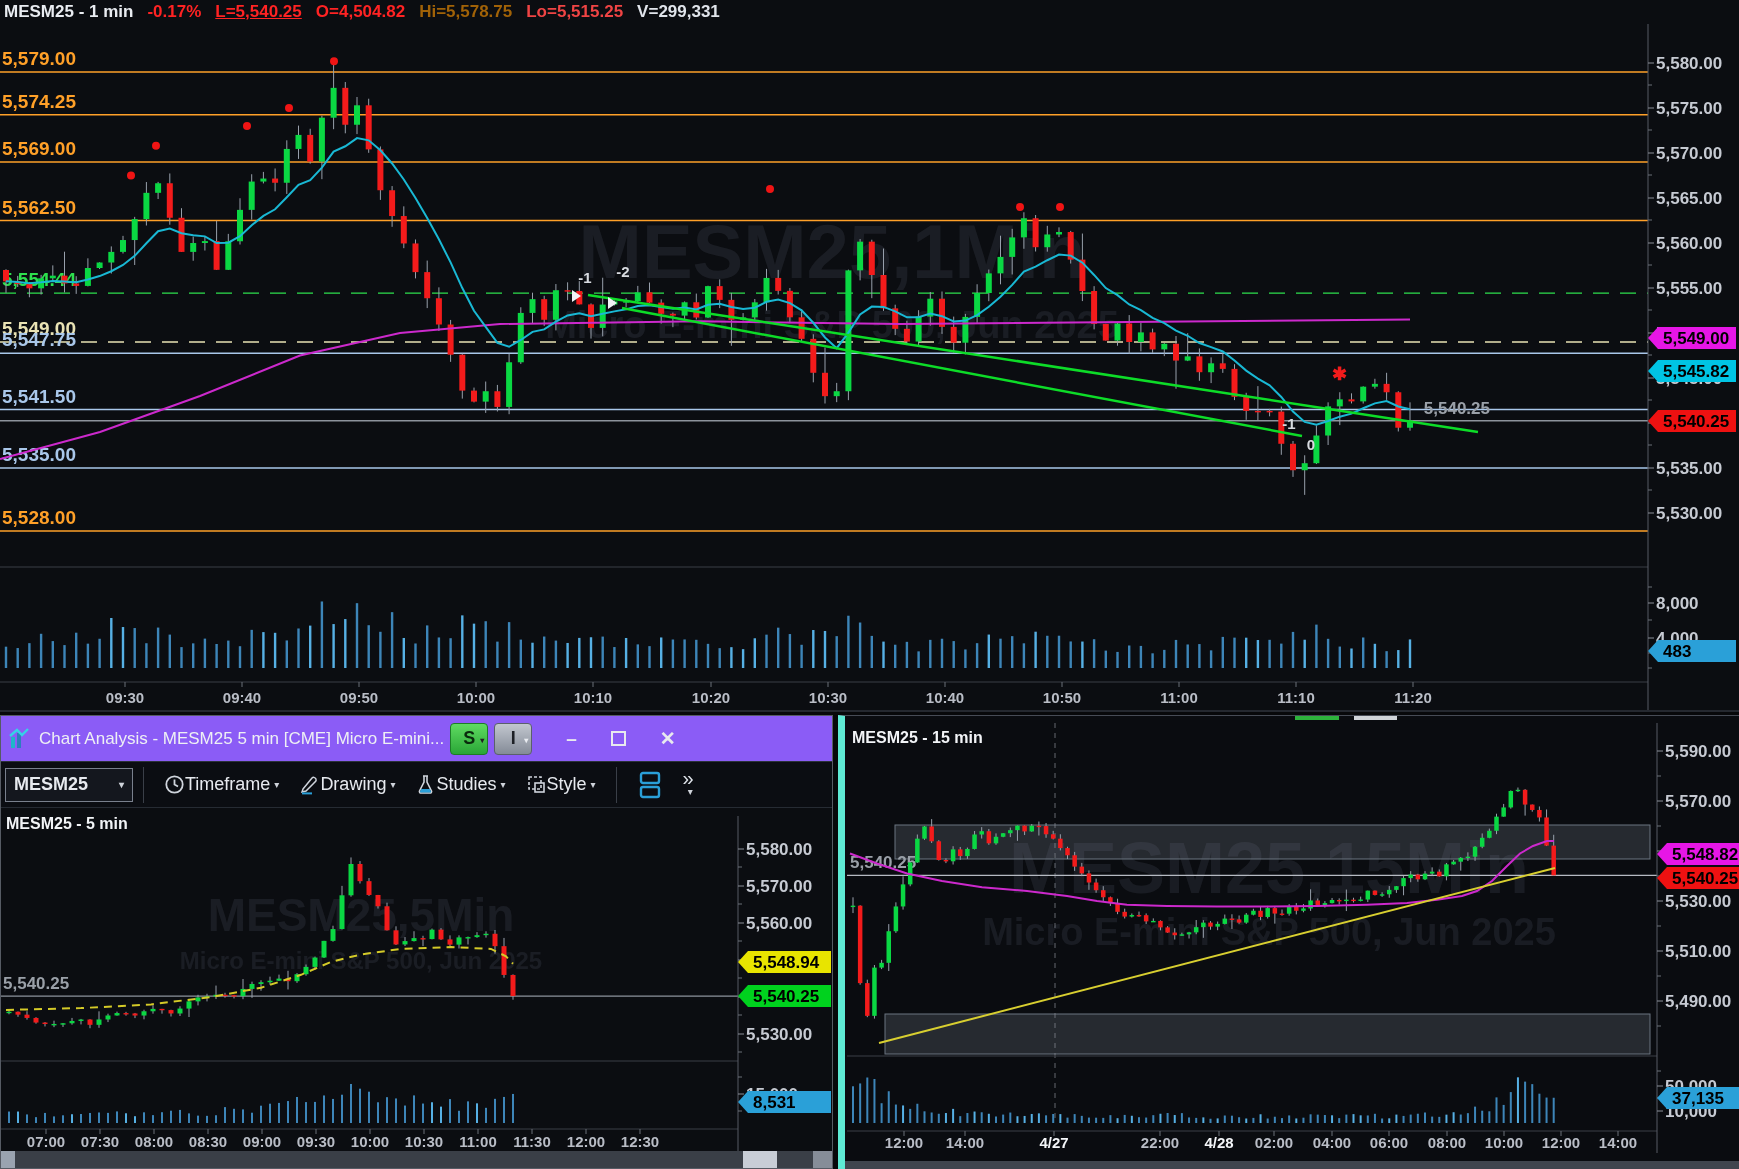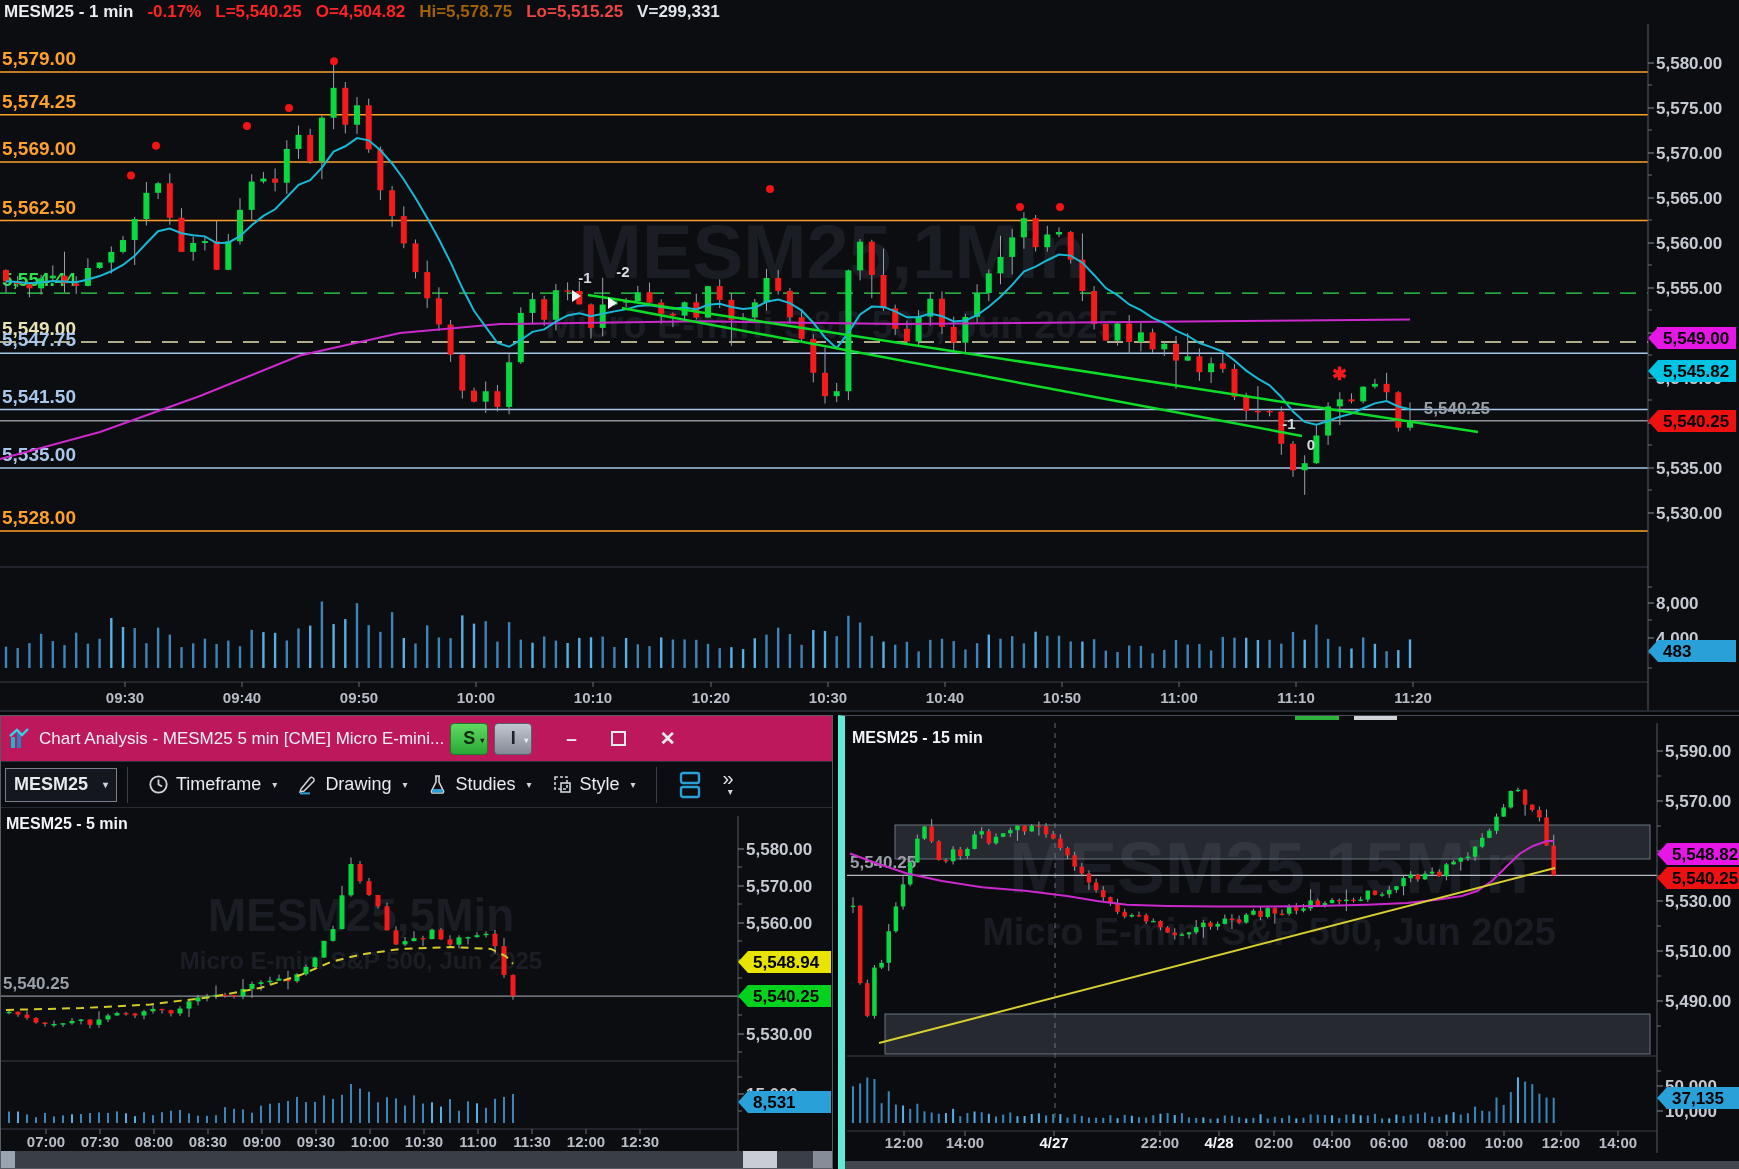--- a/index.html
+++ b/index.html
@@ -7,37 +7,37 @@
   .screen{position:relative;width:1739px;height:1169px;background:#07080a;overflow:hidden;
           font-family:"Liberation Sans",sans-serif;}
   .pane-bg{position:absolute;background:#0b0d11;}
   svg text{font-family:"Liberation Sans",sans-serif;font-weight:700;}
   
   .chart-header{position:absolute;left:4px;top:1px;height:22px;display:flex;align-items:center;gap:14px;
     font-size:17px;font-weight:700;white-space:nowrap;z-index:5;}
   
   .window-left{position:absolute;left:0;top:715px;width:833px;height:454px;background:#0b0d11;
     border:1px solid #565b64;z-index:6;}
-  .titlebar{position:absolute;left:0;top:0;width:100%;height:46px;background:#be185d;
+  .titlebar{position:absolute;left:0;top:0;width:100%;height:46px;background:#8b5cf6;
     border-bottom:1px solid #2c313a;display:flex;align-items:center;}
   .titlebar .title{color:#eef0f4;font-size:17px;font-weight:400;margin-left:8px;white-space:nowrap;
     overflow:hidden;max-width:470px;}
   .tb-btn{width:38px;height:32px;border-radius:4px;display:flex;align-items:center;justify-content:center;
     font-weight:800;font-size:18px;margin-left:6px;position:relative;cursor:default;}
   .btn-s{background:linear-gradient(#5fdb61,#2aa637);color:#0a2b0d;border:1px solid #1d7c27;}
   .btn-i{background:linear-gradient(#c2c7cf,#848b97);color:#1d2026;border:1px solid #5a606b;}
   .tb-btn .caret{position:absolute;right:3px;top:12px;font-size:8px;color:#222;}
   .win-ctl{color:#e8eaee;font-size:19px;font-weight:700;margin-left:34px;cursor:default;}
   .win-max{width:15px;height:15px;border:2px solid #e8eaee;margin-left:34px;cursor:default;}
   .toolbar{position:absolute;left:0;top:46px;width:100%;height:46px;background:#0b0d12;
     border-bottom:1px solid #262b33;display:flex;align-items:center;color:#e7eaef;font-size:18px;}
-  .sym-box{margin-left:4px;width:112px;height:34px;border:1px solid #79808d;background:#14171e;
+  .sym-box{margin-left:4px;width:128px;height:34px;border:1px solid #79808d;background:#14171e;
     display:flex;align-items:center;justify-content:space-between;padding:0 8px;font-weight:700;}
   .tb-sep{width:1px;height:36px;background:#3a3f48;margin:0 10px;}
-  .tb-item{display:flex;align-items:center;gap:7px;margin:0 10px;white-space:nowrap;}
+  .tb-item{display:flex;align-items:center;margin:0 10px;white-space:nowrap;}
   .caret-sm{font-size:10px;color:#cfd3da;margin-left:4px;}
   .icon{display:inline-flex;align-items:center;justify-content:center;}
   .chart-sublabel{position:absolute;color:#f2f4f7;font-weight:700;font-size:16px;z-index:4;}
   
   .hscroll{position:absolute;left:0;bottom:0;width:100%;height:17px;background:#3a3f47;z-index:7;}
   .hs-left{position:absolute;left:0;top:0;width:14px;height:17px;background:#9aa3b0;}
   .hs-thumb{position:absolute;left:742px;top:0;width:34px;height:17px;background:#c8cdd6;}
   .hs-right{position:absolute;left:812px;top:0;width:19px;height:17px;background:#868d98;}
   
   .panel-right{position:absolute;left:838px;top:715px;width:901px;height:454px;background:#0a0c10;
@@ -48,21 +48,21 @@
 </style>
 </head>
 <body>
 
 <div class="screen">
 
   <div class="pane-bg" style="left:0;top:0;width:1739px;height:710px;"></div>
   <div class="chart-header" id="top-header">
       <span style="color: rgb(233, 236, 241);">MESM25 - 1 min</span>
       <span style="color: rgb(255, 35, 35);">-0.17%</span>
-      <span style="color: rgb(255, 35, 35);">L=5,540.25</span>
+      <span style="color: rgb(255, 35, 35); text-decoration: underline;">L=5,540.25</span>
       <span style="color: rgb(255, 35, 35);">O=4,504.82</span>
       <span style="color: #a16207;">Hi=5,578.75</span>
       <span style="color: #ef4444;">Lo=5,515.25</span>
       <span style="color: rgb(224, 228, 235);">V=299,331</span>
     </div>
   <svg id="svg-top" style="position:absolute;left:0;top:22px;z-index:2;" width="1739" height="690" viewBox="0 22 1739 690">
       <g>
         <text x="832" y="278" text-anchor="middle" font-size="76" font-weight="800" fill="rgba(155,168,190,0.11)">MESM25,1Min</text>
         <text x="832" y="338" text-anchor="middle" font-size="38" font-weight="800" fill="rgba(155,168,190,0.11)">Micro E-mini S&amp;P 500, Jun 2025</text>
       </g>

